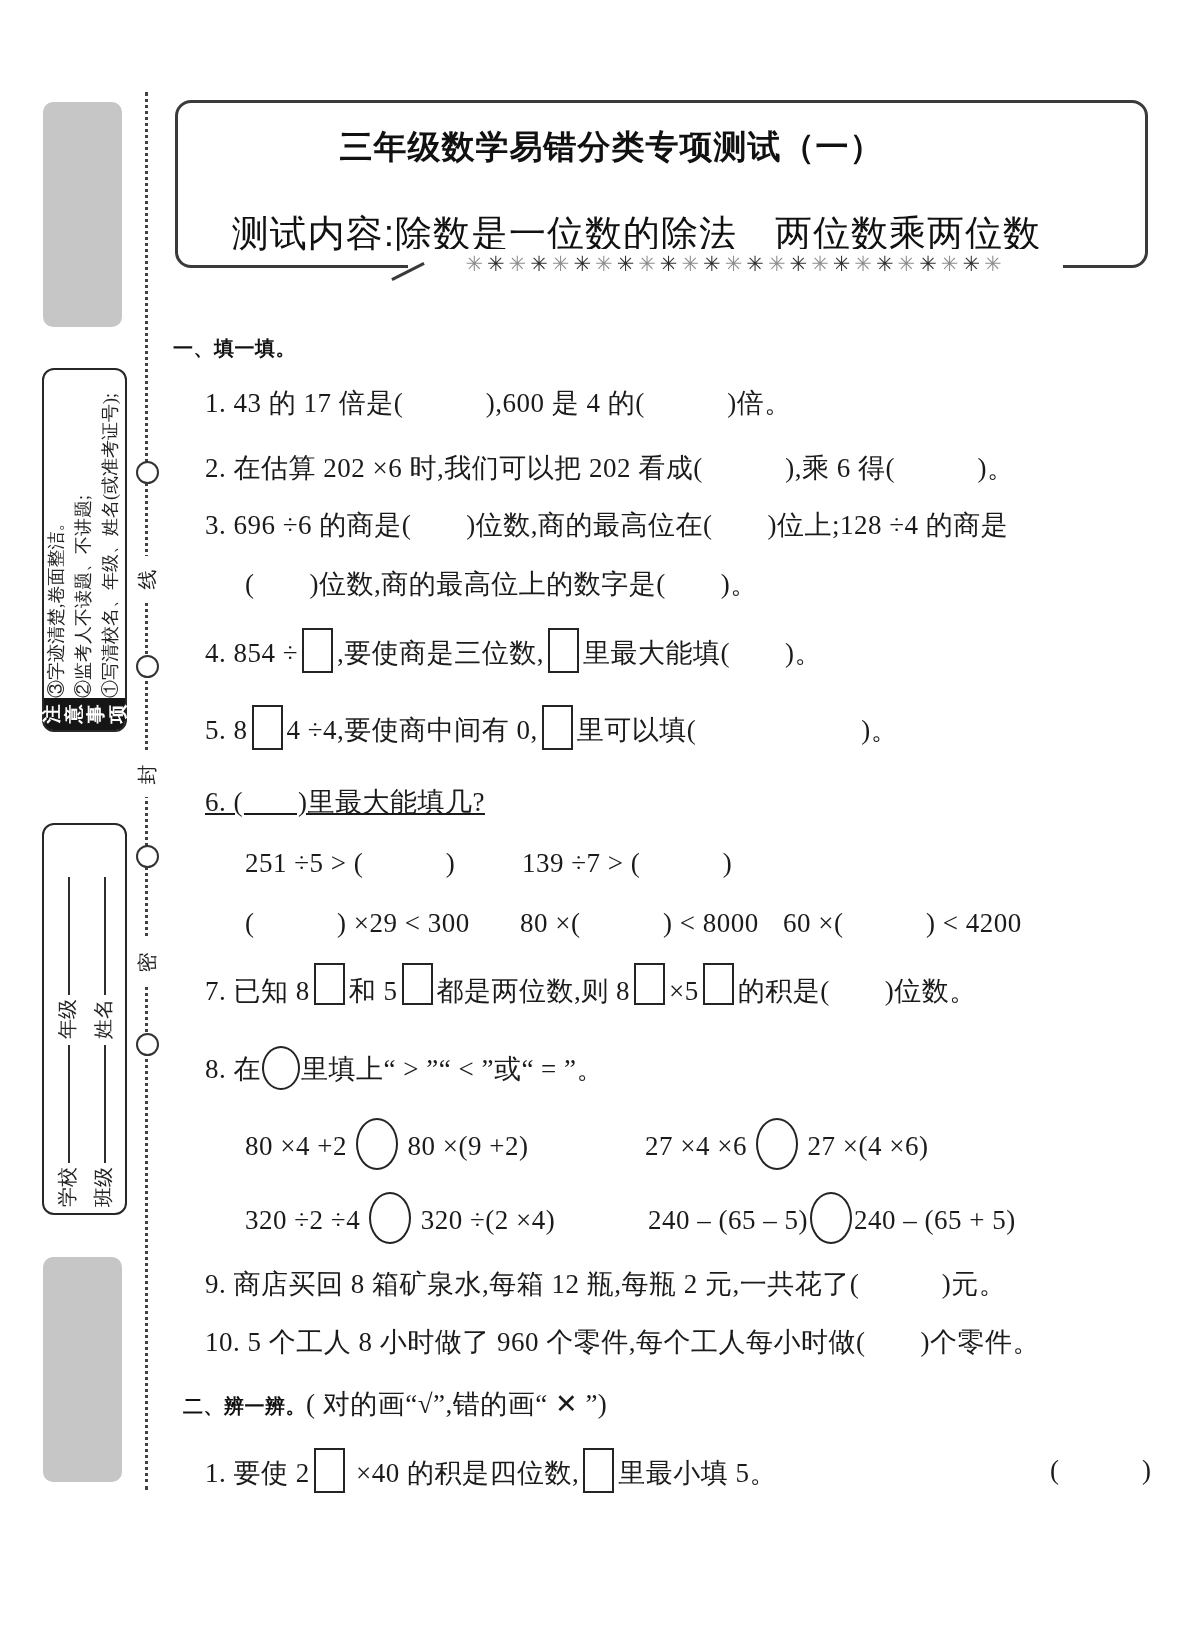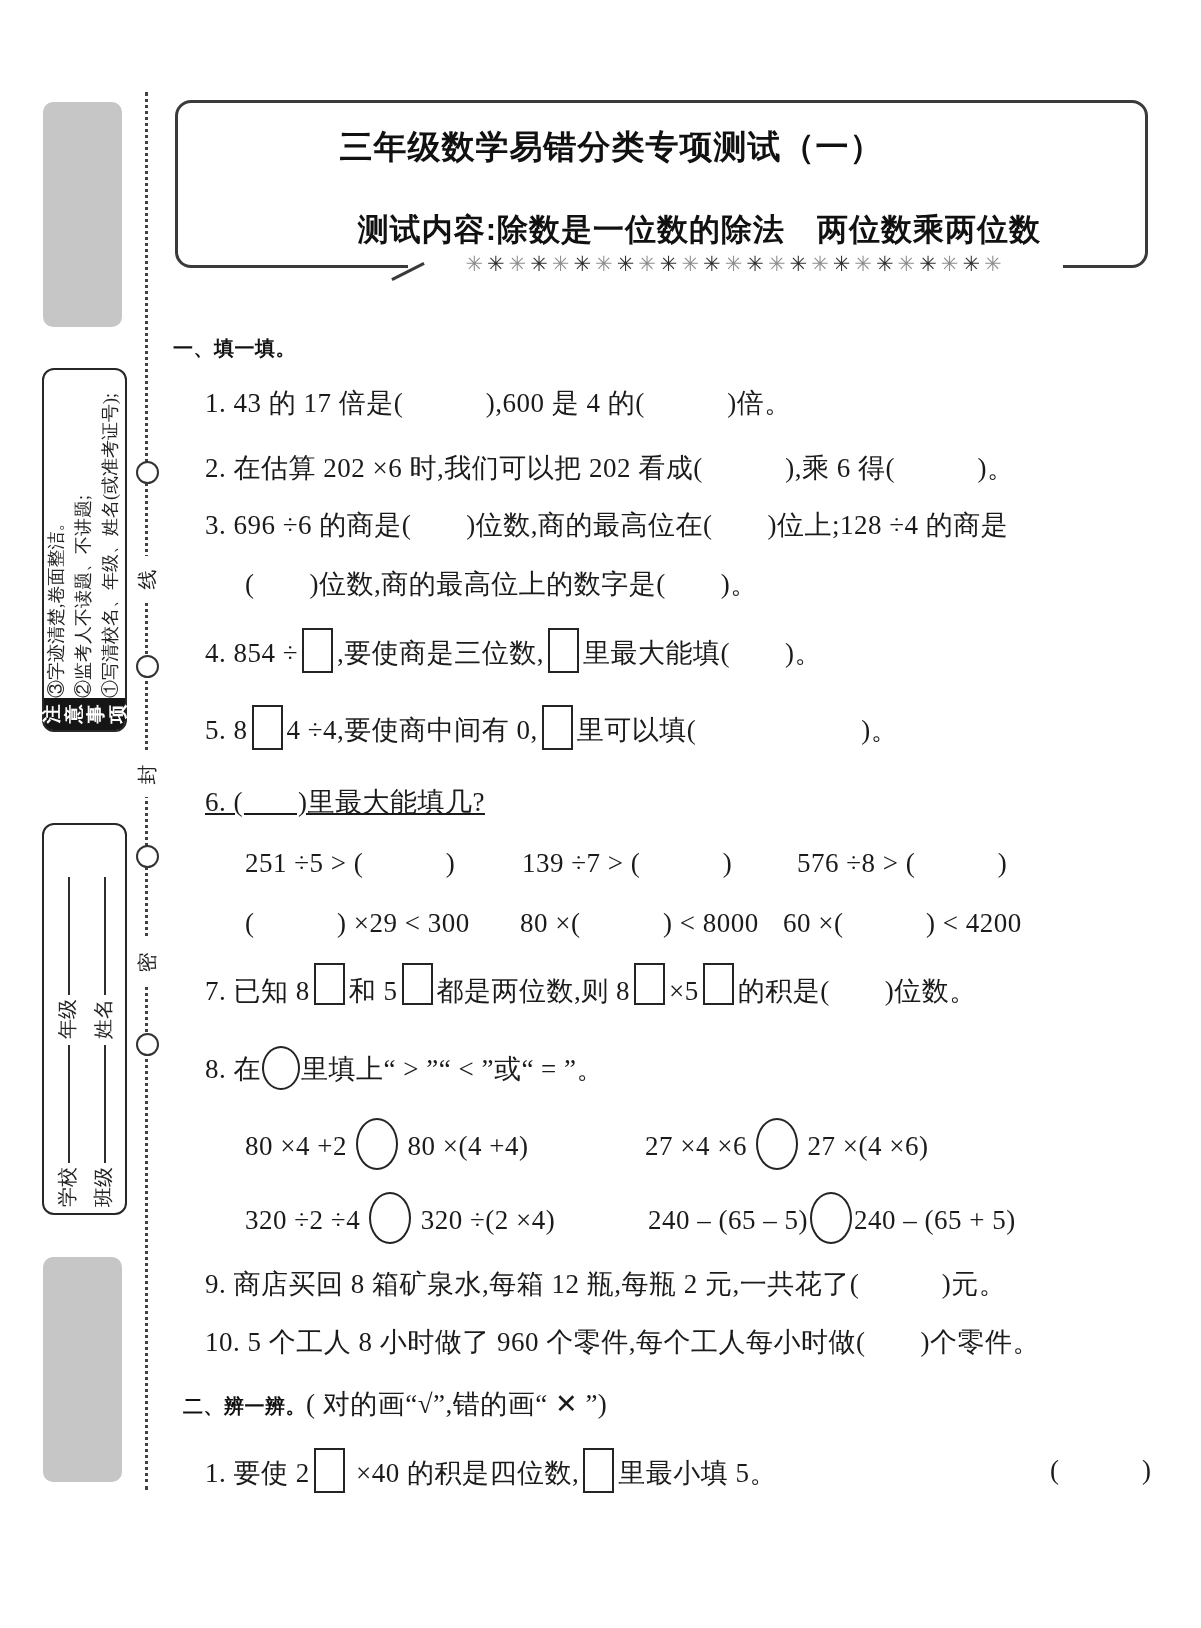--- a/index.html
+++ b/index.html
@@ -24,21 +24,21 @@
   .notice-label{position:absolute;left:0;right:0;bottom:0;height:32px;background:#151515;border-radius:0 0 9px 9px;display:flex;align-items:center;justify-content:center;gap:3px;}
   .notice-label span{color:#fff;font-size:19px;font-weight:bold;display:block;transform:rotate(-90deg);font-family:"Liberation Sans","DejaVu Sans",sans-serif;}
   
   .student-box{position:absolute;left:42px;top:823px;width:85px;height:392px;border:2.5px solid #272727;border-radius:12px;background:#fff;box-sizing:border-box;}
   .student-rotated{position:absolute;left:50%;top:50%;width:376px;height:72px;transform:translate(-50%,-50%) rotate(-90deg);font-size:20px;line-height:36px;white-space:nowrap;color:#222;}
   .field-line{height:36px;}
   .fill-line{display:inline-block;width:118px;height:2px;border-bottom:2.5px solid #2e2e2e;vertical-align:4px;margin:0 6px 0 4px;}
   
   .title-box{position:absolute;left:175px;top:100px;width:973px;height:168px;border:3px solid #3a3a3a;border-radius:16px;box-sizing:border-box;background:#fff;}
   .page-title{position:absolute;left:0;right:100px;top:22px;text-align:center;font-size:33px;font-weight:bold;letter-spacing:1px;color:#111;}
-  .page-subtitle{position:absolute;right:104px;top:106px;font-size:31px;font-weight:bold;letter-spacing:1px;color:#111;font-family:"Liberation Sans","DejaVu Sans",sans-serif;}
+  .page-subtitle{position:absolute;right:104px;top:106px;font-size:37px;font-weight:normal;letter-spacing:1px;color:#111;font-family:"Liberation Sans","DejaVu Sans",sans-serif;}
   .asterisk-strip{position:absolute;left:230px;bottom:-16px;width:655px;height:32px;line-height:30px;background:#fff;text-align:center;white-space:nowrap;}
   .asterisk-strip b{font-weight:normal;font-size:21px;letter-spacing:4px;color:#2e2e2e;}
   .asterisk-strip b:nth-child(even){color:#8d8d8d;}
   .asterisk-diag{position:absolute;left:-18px;bottom:8px;width:36px;height:3px;background:#3a3a3a;transform:rotate(-27deg);}
   
   #content{position:absolute;left:0;top:0;right:0;bottom:0;}
   .qline{position:absolute;font-size:27px;line-height:44px;letter-spacing:0.5px;white-space:pre;color:#1b1b1b;}
   .qline .hd, .qline.hd{font-family:"Liberation Sans","DejaVu Sans",sans-serif;font-weight:bold;font-size:20px;color:#111;}
   .sq{display:inline-block;width:31px;height:45px;border:2.5px solid #242424;background:#fff;vertical-align:-11px;margin:0 4px;box-sizing:border-box;}
   .sq.sm{width:31px;height:42px;vertical-align:-5px;}
@@ -105,27 +105,26 @@
       <div class="qline hd" style="left: 173px; top: 326px;"><span>一、填一填。</span></div>
       <div class="qline" style="left: 205px; top: 381px;"><span>1. 43 的 17 倍是(　　　),600 是 4 的(　　　)倍。</span></div>
       <div class="qline" style="left: 205px; top: 446px;"><span>2. 在估算 202 ×6 时,我们可以把 202 看成(　　　),乘 6 得(　　　)。</span></div>
       <div class="qline" style="left: 205px; top: 503px;"><span>3. 696 ÷6 的商是(　　)位数,商的最高位在(　　)位上;128 ÷4 的商是</span></div>
       <div class="qline" style="left: 245px; top: 562px;"><span>(　　)位数,商的最高位上的数字是(　　)。</span></div>
       <div class="qline" style="left: 205px; top: 628px;"><span>4. 854 ÷</span><span class="sq"></span><span>,要使商是三位数,</span><span class="sq"></span><span>里最大能填(　　)。</span></div>
       <div class="qline" style="left: 205px; top: 705px;"><span>5. 8</span><span class="sq"></span><span>4 ÷4,要使商中间有 0,</span><span class="sq"></span><span>里可以填(　　　　　　)。</span></div>
       <div class="qline" style="left: 205px; top: 780px; text-decoration: underline;"><span>6. (　　)里最大能填几?</span></div>
       <div class="qline" style="left: 245px; top: 841px;"><span>251 ÷5 &gt; (　　　)</span></div>
       <div class="qline" style="left: 522px; top: 841px;"><span>139 ÷7 &gt; (　　　)</span></div>
-      <div class="qline" style="left: 797px; top: 841px;"><span>576 ÷8 &gt; (　　　)</span></div>
       <div class="qline" style="left: 245px; top: 901px;"><span>(　　　) ×29 &lt; 300</span></div>
       <div class="qline" style="left: 520px; top: 901px;"><span>80 ×(　　　) &lt; 8000</span></div>
       <div class="qline" style="left: 783px; top: 901px;"><span>60 ×(　　　) &lt; 4200</span></div>
       <div class="qline" style="left: 205px; top: 963px;"><span>7. 已知 8</span><span class="sq sm"></span><span>和 5</span><span class="sq sm"></span><span>都是两位数,则 8</span><span class="sq sm"></span><span>×5</span><span class="sq sm"></span><span>的积是(　　)位数。</span></div>
       <div class="qline" style="left: 205px; top: 1046px;"><span>8. 在</span><span class="ci sm"></span><span>里填上“ &gt; ”“ &lt; ”或“ = ”。</span></div>
-      <div class="qline" style="left: 245px; top: 1118px;"><span>80 ×4 +2 </span><span class="ci"></span><span> 80 ×(4 +4)</span></div>
+      <div class="qline" style="left: 245px; top: 1118px;"><span>80 ×4 +2 </span><span class="ci"></span><span> 80 ×(9 +2)</span></div>
       <div class="qline" style="left: 645px; top: 1118px;"><span>27 ×4 ×6 </span><span class="ci"></span><span> 27 ×(4 ×6)</span></div>
       <div class="qline" style="left: 245px; top: 1192px;"><span>320 ÷2 ÷4 </span><span class="ci"></span><span> 320 ÷(2 ×4)</span></div>
       <div class="qline" style="left: 648px; top: 1192px;"><span>240 – (65 – 5)</span><span class="ci"></span><span>240 – (65 + 5)</span></div>
       <div class="qline" style="left: 205px; top: 1262px;"><span>9. 商店买回 8 箱矿泉水,每箱 12 瓶,每瓶 2 元,一共花了(　　　)元。</span></div>
       <div class="qline" style="left: 205px; top: 1320px;"><span>10. 5 个工人 8 小时做了 960 个零件,每个工人每小时做(　　)个零件。</span></div>
       <div class="qline" style="left: 183px; top: 1382px;"><span class="hd">二、辨一辨。</span><span>( 对的画“√”,错的画“ ✕ ”)</span></div>
       <div class="qline" style="left: 205px; top: 1448px;"><span>1. 要使 2</span><span class="sq"></span><span> ×40 的积是四位数,</span><span class="sq"></span><span>里最小填 5。</span></div>
       <div class="qline" style="left: 1050px; top: 1448px;"><span>(　　　)</span></div>
     </div>
 

